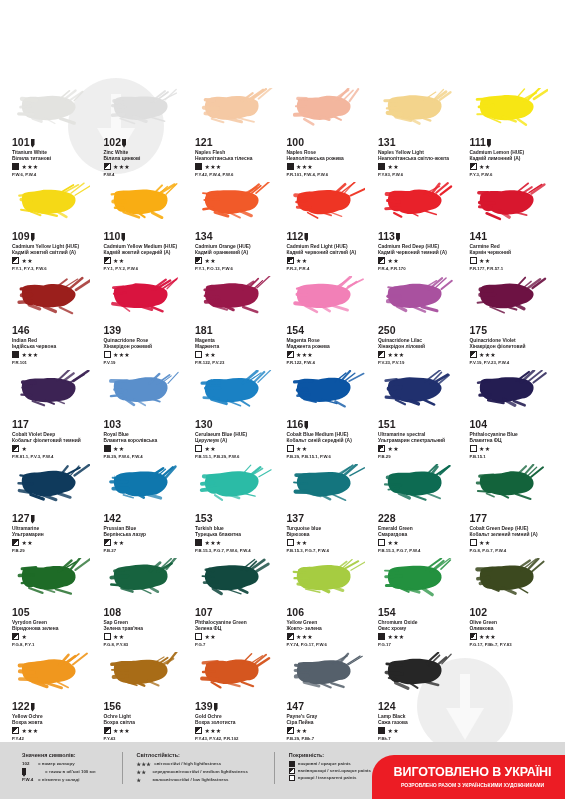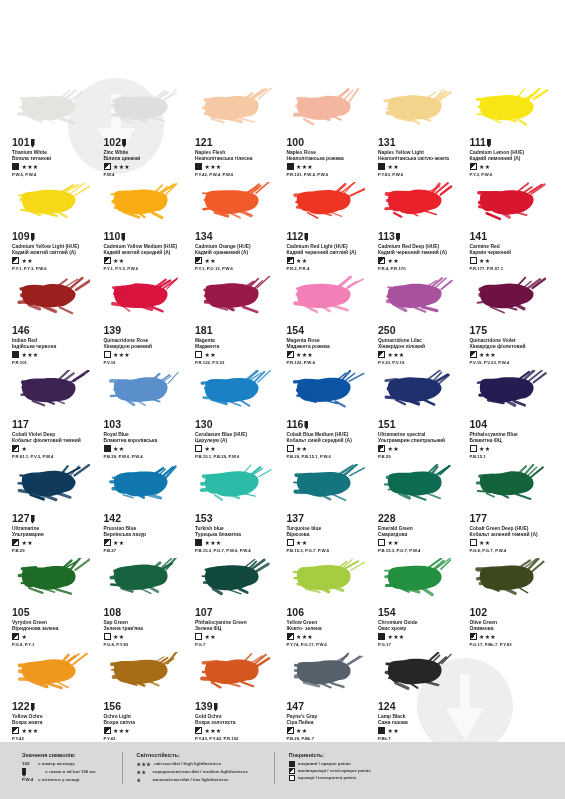--- a/index.html
+++ b/index.html
@@ -1628,14 +1628,18 @@
           <div class="legend-line">
             <span class="lg-box semi"></span>
             <span>напівпрозорі / semi-opaque paints</span>
           </div>
           <div class="legend-line">
             <span class="lg-box "></span>
             <span>прозорі / transparent paints</span>
           </div>
         </div>
       </div>
+    <div class="made-in">
+      <div class="made-in-title">ВИГОТОВЛЕНО В УКРАЇНІ</div>
+      <div class="made-in-sub">РОЗРОБЛЕНО РАЗОМ З УКРАЇНСЬКИМИ ХУДОЖНИКАМИ</div>
+    </div>
   </div>
 </div>
 
 </body></html>

